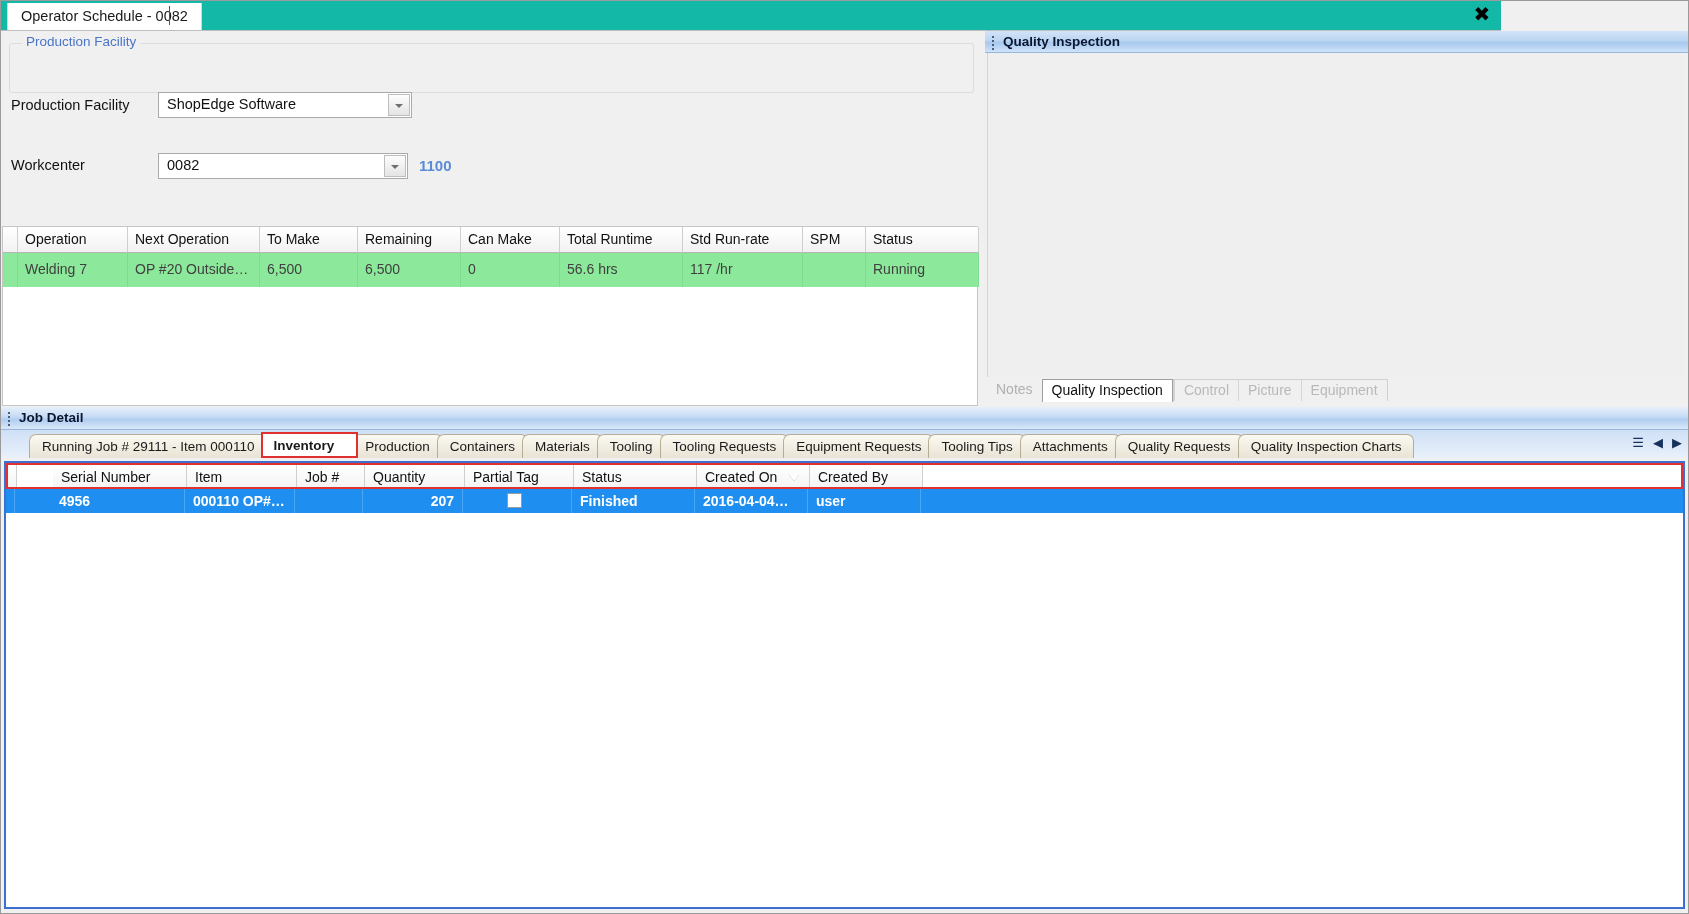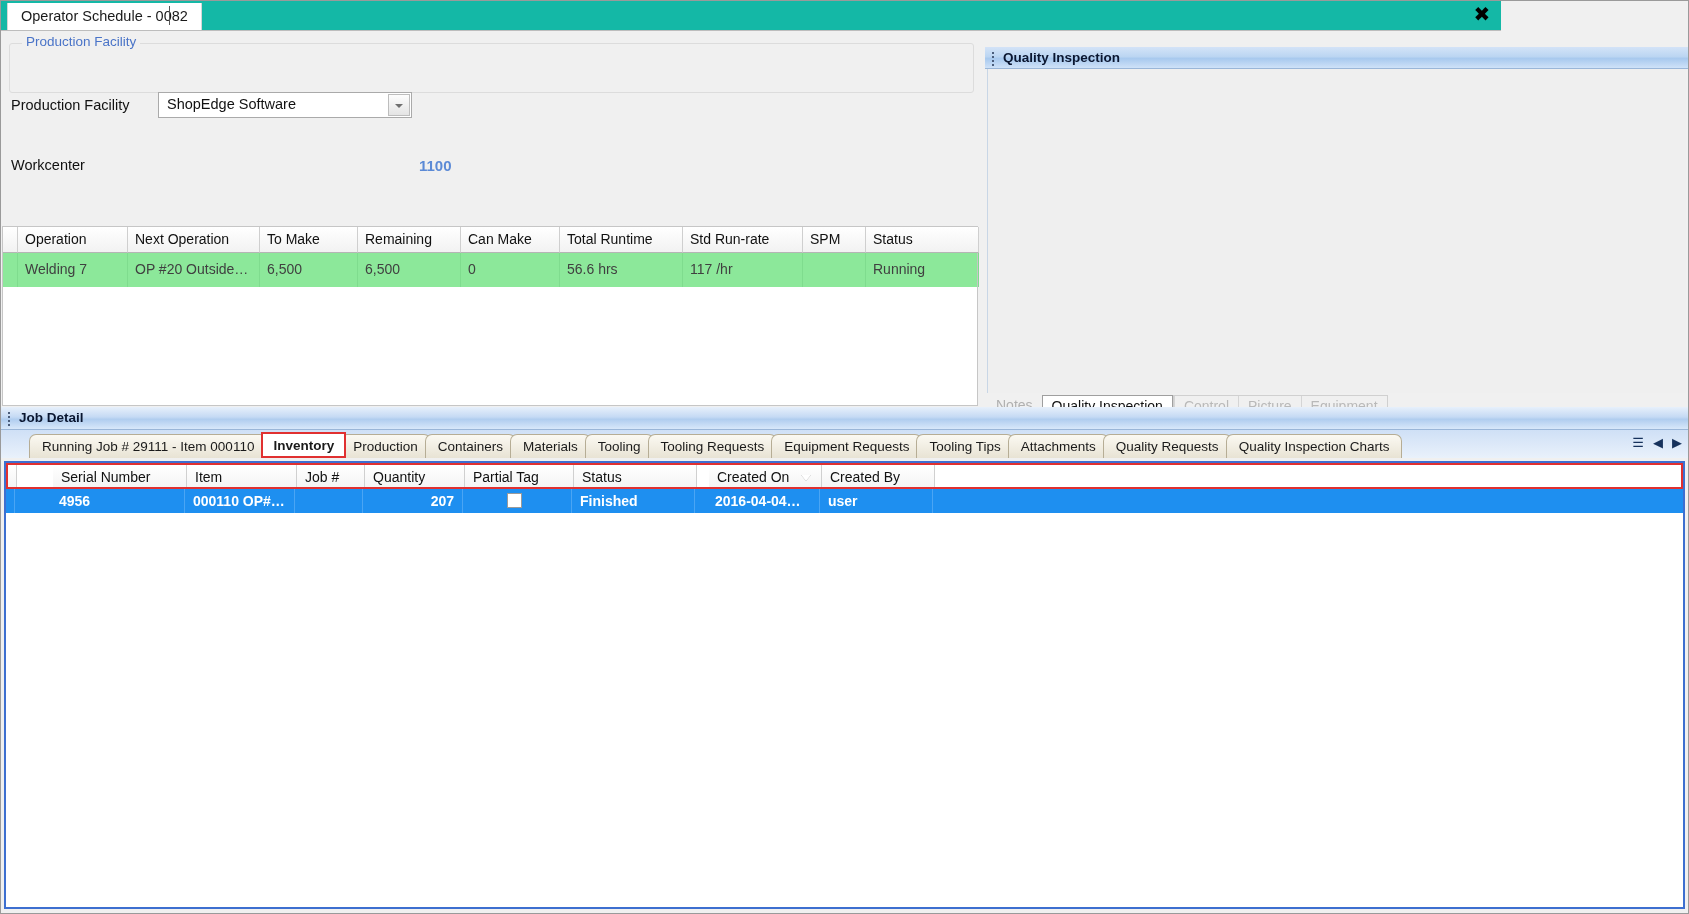--- a/index.html
+++ b/index.html
@@ -129,21 +129,21 @@
     font-family: "DejaVu Sans", sans-serif;
   }
   .hs-track { flex: 1; height: 18px; position: relative; background: #f0f0f0; }
   .hs-thumb {
     position: absolute; left: 334px; top: 0; width: 280px; height: 18px;
     background: #cdcdcd;
   }
 
   
   .rightpane {
-    position: absolute; left: 984px; top: 46px; width: 703px; height: 376px;
+    position: absolute; left: 984px; top: 30px; width: 703px; height: 376px;
     background: #f0f0f0;
   }
   .dock-header {
     position: relative; height: 22px;
     background: linear-gradient(to bottom, #d3e3f7 0%, #bcd6f2 45%, #a8c9ee 55%, #cfe2f8 100%);
     border-bottom: 1px solid #9ab6d8;
   }
   .dock-header .title {
     position: absolute; left: 18px; top: 3px;
     font-size: 13.5px; font-weight: bold; color: #0a1630;
@@ -220,21 +220,21 @@
     margin-right: -6px;
     white-space: nowrap;
   }
   .tab.active {
     background: #ffffff;
     border: 2px solid #e03030;
     border-radius: 0;
     font-weight: bold;
     z-index: 5;
     height: 26px;
-    padding: 4px 10px 0 10px;
+    padding: 4px 22px 0 10px;
   }
   .tabnav {
     position: absolute; right: 6px; top: 5px;
     display: flex; align-items: center; gap: 9px;
     font-size: 13px; color: #16325c;
     font-family: "DejaVu Sans", sans-serif;
   }
   .tabnav span { cursor: pointer; }
 
   
@@ -274,21 +274,21 @@
     width: 15px; height: 15px;
     background: #ffffff; border: 1px solid #9a9a9a;
   }
   .iv0 { width: 6px;   flex: 0 0 6px; }
   .iv1 { width: 134px; flex: 0 0 134px; margin-left: 36px; }
   .iv2 { width: 110px; flex: 0 0 110px; }
   .iv3 { width: 68px;  flex: 0 0 68px; }
   .iv4 { width: 100px; flex: 0 0 100px; }
   .iv5 { width: 109px; flex: 0 0 109px; }
   .iv6 { width: 123px; flex: 0 0 123px; }
-  .iv7 { width: 113px; flex: 0 0 113px; margin-left: 12px; }
+  .iv7 { width: 113px; flex: 0 0 113px; }
   .iv8 { width: 113px; flex: 0 0 113px; }
 </style>
 </head>
 <body>
 
 <div id="root">
 
   <div class="mdi-bar">
     <div class="mdi-tab">
       <span>Operator Schedule - 0082</span>
@@ -303,20 +303,24 @@
       <div class="groupbox-title">Production Facility</div>
     </div>
 
     <div class="lbl lbl-pf">Production Facility</div>
     <div class="combo combo-pf">
       <span>ShopEdge Software</span>
       <span class="combo-btn"></span>
     </div>
 
     <div class="lbl lbl-wc">Workcenter</div>
+    <div class="combo combo-wc">
+      <span>0082</span>
+      <span class="combo-btn"></span>
+    </div>
     <div class="blue-num">1100</div>
 
     <div class="opgrid">
       <div class="opgrid-head">
         <div class="th c0"></div>
         <div class="th c1">Operation</div>
         <div class="th c2">Next Operation</div>
         <div class="th c3">To Make</div>
         <div class="th c4">Remaining</div>
         <div class="th c5">Can Make</div>

